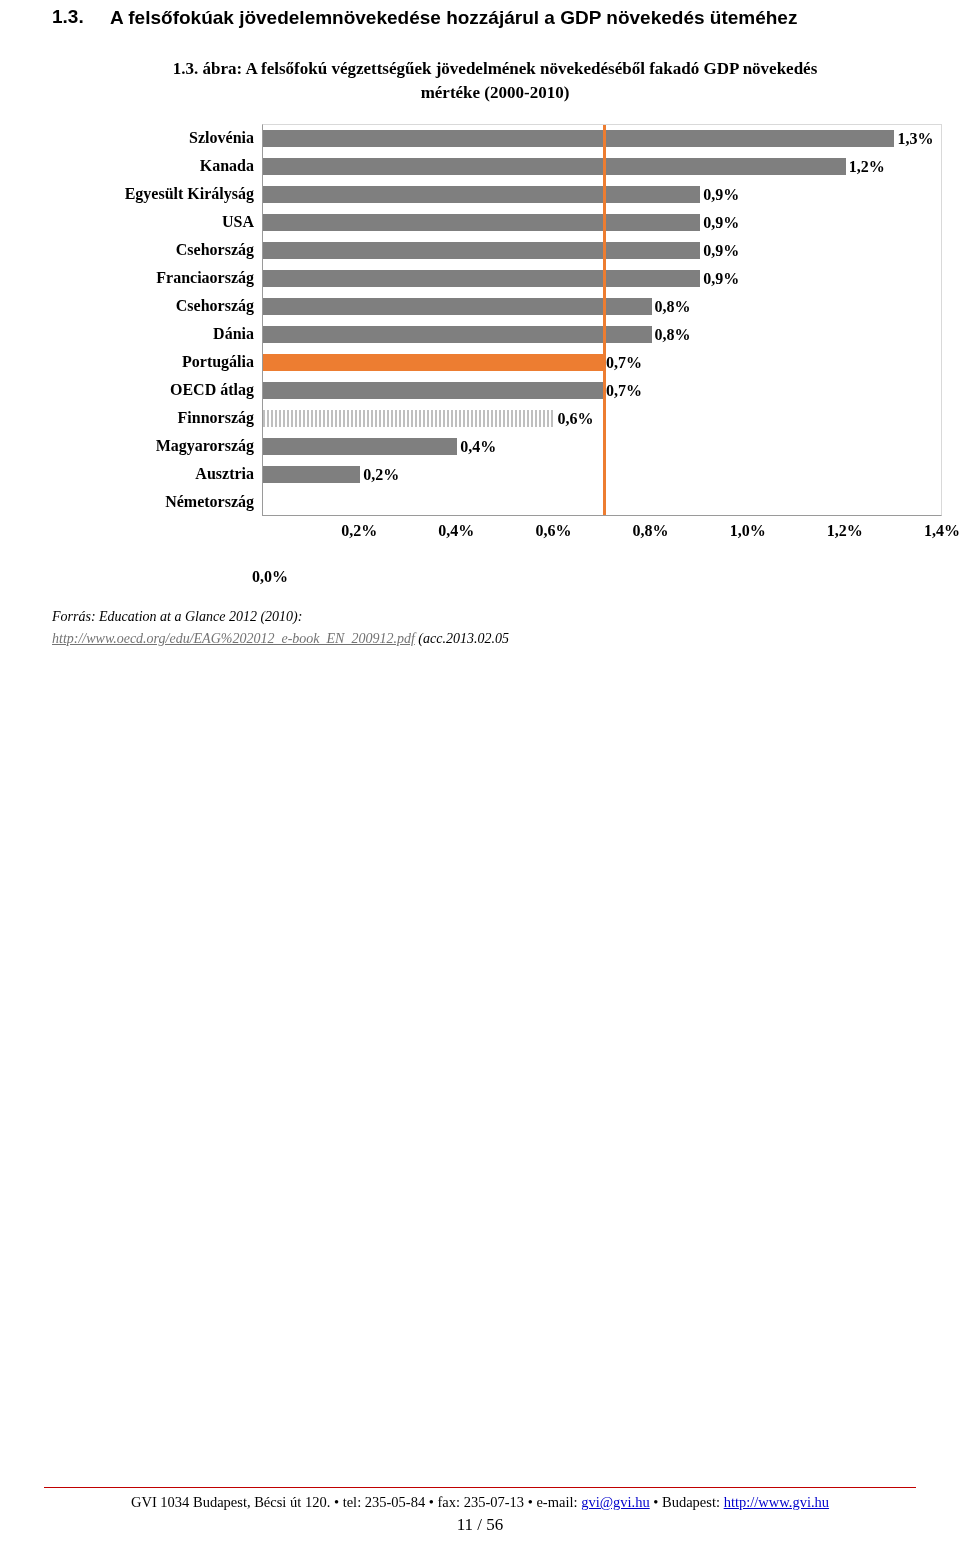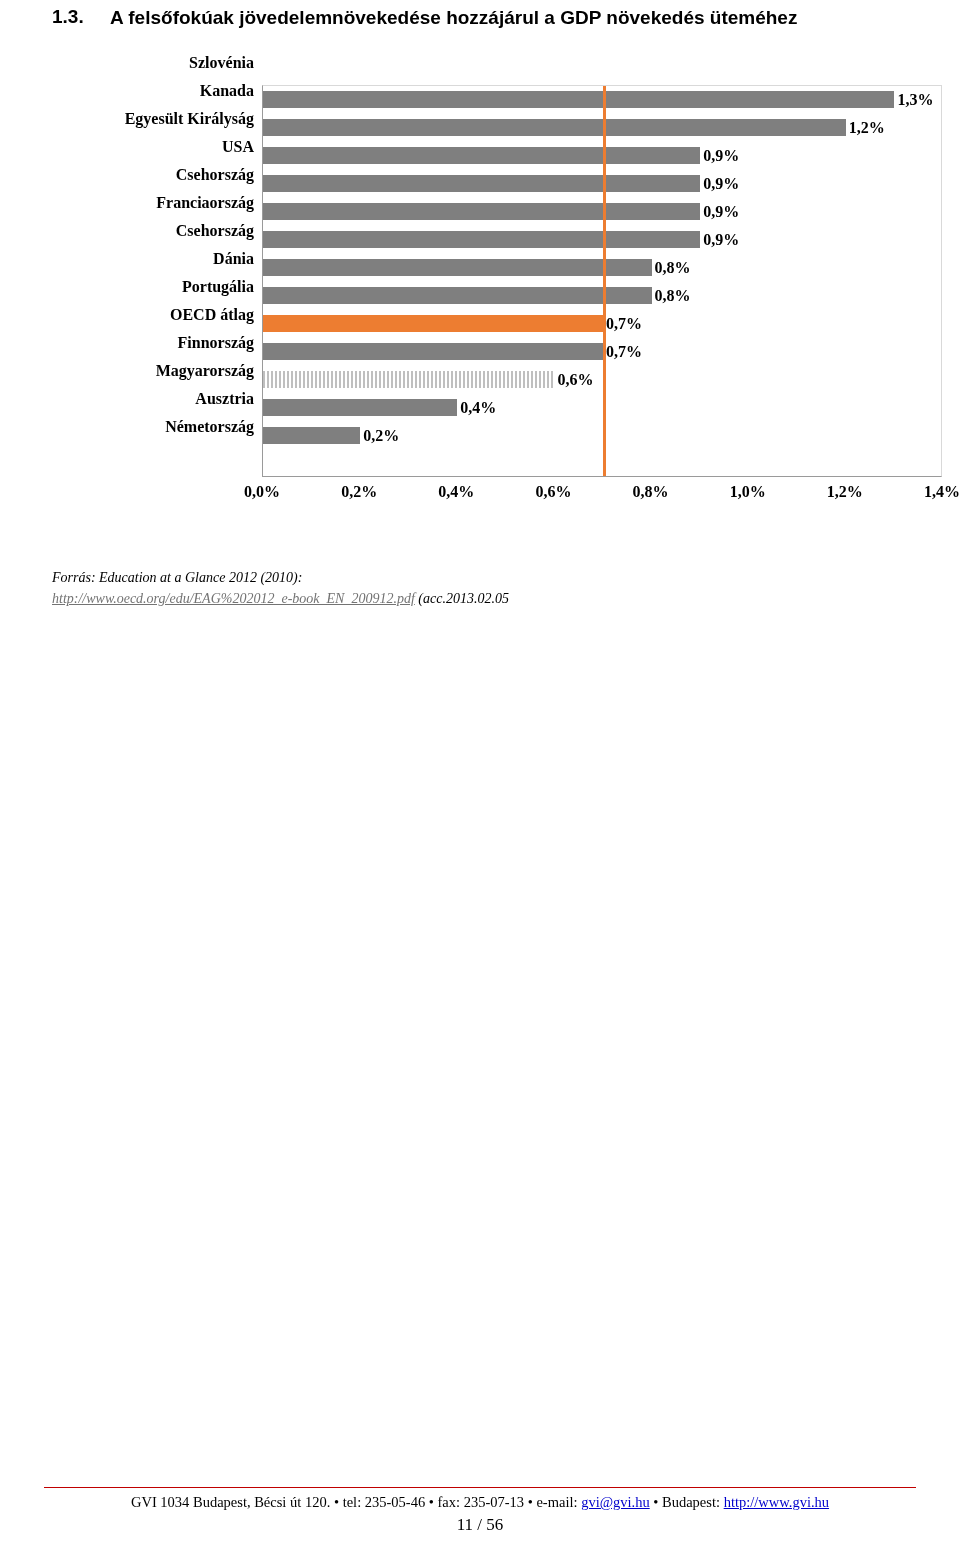--- a/index.html
+++ b/index.html
@@ -89,21 +89,20 @@
     font-size: 16px;
     white-space: nowrap;
   }
   .plot {
     position: relative;
     border-left: 1px solid #9a9a9a;
     border-bottom: 1px solid #9a9a9a;
     border-top: 1px solid #d9d9d9;
     border-right: 1px solid #d9d9d9;
     box-sizing: border-box;
-    margin-top: 36px;
   }
   .bars {
     position: relative;
     z-index: 2;
   }
   .barrow {
     height: 28px;
     display: flex;
     align-items: center;
     position: relative;
@@ -197,20 +196,24 @@
 <body>
 
 <div class="page">
 
   <div class="heading">
     <div class="heading-num">1.3.</div>
     <div class="heading-text">A felsőfokúak jövedelemnövekedése hozzájárul a GDP növekedés üteméhez</div>
   </div>
 
 
+  <div class="fig-title">
+    <span>1.3.</span>
+    <span>ábra: A felsőfokú végzettségűek jövedelmének növekedéséből fakadó GDP növekedés mértéke (2000-2010)</span>
+  </div>
 
   <div class="chart-wrap">
     <div class="chart-grid">
       <div class="cat-labels" id="cat-labels">
           <div class="cat-label">Szlovénia</div>
           <div class="cat-label">Kanada</div>
           <div class="cat-label">Egyesült Királyság</div>
           <div class="cat-label">USA</div>
           <div class="cat-label">Csehország</div>
           <div class="cat-label">Franciaország</div>
@@ -275,21 +278,21 @@
                 <span class="bar-val">0,4%</span>
               </div>
               <div class="barrow">
                 <div class="bar" style="width: 97.1429px;"></div>
                 <span class="bar-val">0,2%</span>
               </div>
             </div>
           <div class="ref-line" id="ref-line" style="left: 340px; background: rgb(237, 125, 49);"></div>
         </div>
         <div class="axis" id="axis" style="width: 680px;">
-            <span class="tick" style="left: 0px;">0,0%</span>
+            <span class="tick" style="left: 8px; margin-top: 46px;">0,0%</span>
             <span class="tick" style="left: 97.1429px;">0,2%</span>
             <span class="tick" style="left: 194.286px;">0,4%</span>
             <span class="tick" style="left: 291.429px;">0,6%</span>
             <span class="tick" style="left: 388.571px;">0,8%</span>
             <span class="tick" style="left: 485.714px;">1,0%</span>
             <span class="tick" style="left: 582.857px;">1,2%</span>
             <span class="tick" style="left: 680px;">1,4%</span>
           </div>
       </div>
     </div>
@@ -299,18 +302,18 @@
     <div>Forrás: Education at a Glance 2012 (2010):</div>
     <div>
       <a class="src-url" href="#">http://www.oecd.org/edu/EAG%202012_e-book_EN_200912.pdf</a>
       <span class="plain">(acc.2013.02.05</span>
     </div>
   </div>
 
   <div class="footer">
     <div class="footer-rule"></div>
     <div class="footer-line">
-      <span>GVI </span><span>1034 Budapest, Bécsi út 120. </span><span>• </span><span>tel: 235-05-46 </span><span>• </span><span>fax: 235-07-13 </span><span>• </span><span>e-mail: </span><a class="link" href="#">gvi@gvi.hu</a><span> • </span><span>Budapest: </span><a class="link" href="#">http://www.gvi.hu</a>
+      <span>GVI </span><span>1034 Budapest, Bécsi út 120. </span><span>• </span><span>tel: 235-05-84 </span><span>• </span><span>fax: 235-07-13 </span><span>• </span><span>e-mail: </span><a class="link" href="#">gvi@gvi.hu</a><span> • </span><span>Budapest: </span><a class="link" href="#">http://www.gvi.hu</a>
     </div>
     <div class="footer-page">11 / 56</div>
   </div>
 
 </div>
 
 </body></html>

